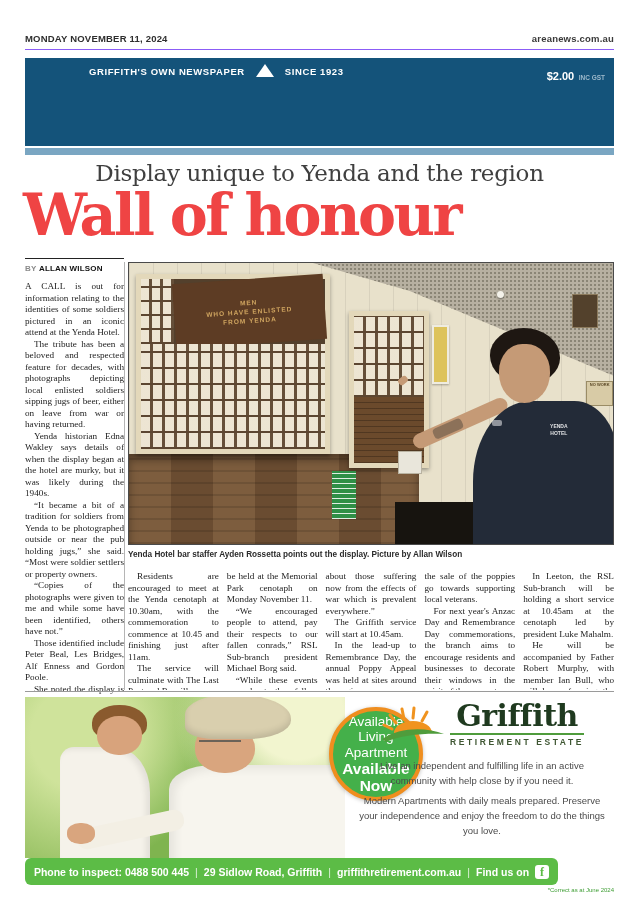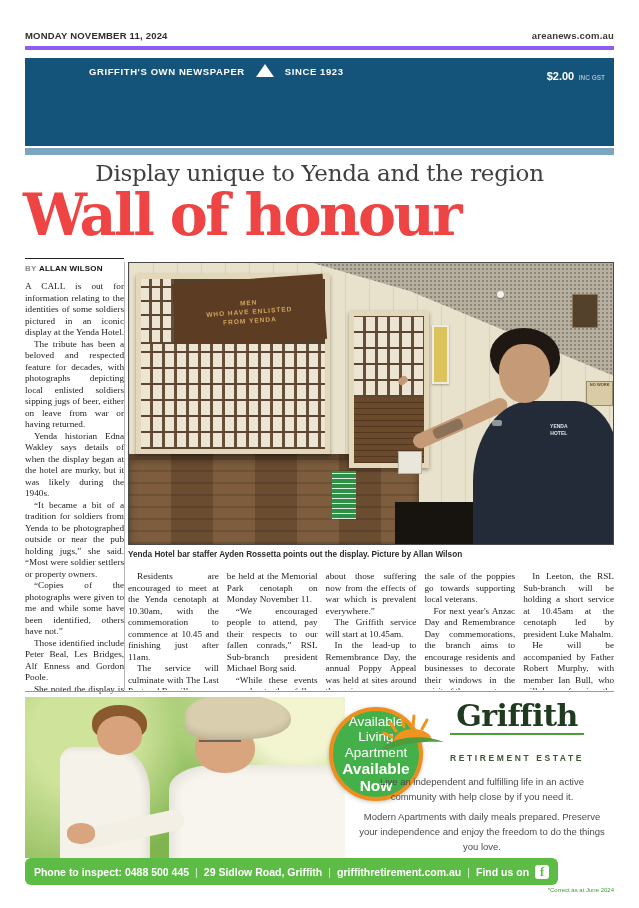--- a/index.html
+++ b/index.html
@@ -5,21 +5,21 @@
   * { box-sizing: border-box; margin: 0; padding: 0; }
   html,body { background:#ffffff; }
   .page {
     position: relative; width: 639px; height: 908px; background:#fff;
     font-family: "Liberation Serif", serif; overflow: hidden;
   }
   
   .topbar {
     position:absolute; left:25px; top:30px; width:589px; height:20px;
     display:flex; justify-content:space-between; align-items:flex-end;
-    border-bottom:4px solid #8b5cf6; padding-bottom:5px;
+    border-bottom:1px solid #8b5cf6; padding-bottom:5px;
     font-family:"Liberation Sans", sans-serif; font-size:9.5px; font-weight:bold; color:#2e2e2e;
     letter-spacing:.2px;
   }
   .topbar .site { font-weight:bold; color:#3a3a3a; }
   
   .masthead {
     position:absolute; left:25px; top:58px; width:589px; height:88px;
     background:#14537a; color:#fff;
   }
   .tagline {
@@ -156,21 +156,21 @@
     background:#44b04a; border:4px solid #ef8e1f; color:#fff; text-align:center;
     font-family:"Liberation Sans", sans-serif; display:flex; flex-direction:column; justify-content:center;
     box-shadow:0 1px 4px rgba(0,0,0,.25); }
   .badge-top p { font-size:13.5px; line-height:1.12; }
   .badge-bottom p { font-size:15.5px; line-height:1.1; font-weight:bold; }
   .ad-right { position:absolute; left:350px; top:701px; width:264px; text-align:center;
     font-family:"Liberation Sans", sans-serif; }
   .logo-row { display:flex; justify-content:center; align-items:center; gap:4px; }
   .logo-textwrap { display:inline-block; text-align:center; }
   .logo-name { font-family:"DejaVu Serif", serif; font-weight:bold; font-size:30px; line-height:1; color:#1f3a1f; letter-spacing:-.5px; }
-  .logo-sub { display:inline-block; margin-top:2px; padding-top:18px; border-top:2px solid #4f9c3c;
+  .logo-sub { display:inline-block; margin-top:2px; padding-top:2px; border-top:2px solid #4f9c3c;
     font-size:8.5px; font-weight:bold; letter-spacing:2.6px; color:#3e5632; }
   .ad-copy { margin-top:10px; font-size:9.5px; line-height:1.55; color:#4a4a4a; }
   .ad-copy p { margin:0 6px 6px; }
   .ad-bar { position:absolute; left:25px; top:858px; width:533px; height:27px; background:#5cbc46;
     display:flex; justify-content:center; align-items:center; gap:6px;
     font-family:"Liberation Sans", sans-serif; font-size:10.5px; font-weight:bold; color:#fff;border-radius:6px; }
   .ad-bar .sep { color:rgba(255,255,255,.8); font-weight:normal; }
   .fb { width:14px; height:14px; background:#fff; border-radius:3px; color:#5cbc46;
     font-family:"Liberation Serif", serif; font-weight:bold; font-size:12px; line-height:14px;
     text-align:center; display:inline-block; }
@@ -202,21 +202,21 @@
 
   <div class="kicker">Display unique to Yenda and the region</div>
   <h2 class="headline">Wall of honour</h2>
 
   <aside class="col1">
     <div class="byline">
       <span class="by">BY</span>
       <b>ALLAN WILSON</b>
     </div>
     <div class="coltext">
-        <p>A CALL is out for information relating to the identities of some soldiers pictured in an iconic display at the Yenda Hotel.</p>
+        <p>A CALL is out for information relating to the identities of some soldiers pictured in an iconic attend at the Yenda Hotel.</p>
         <p>The tribute has been a beloved and respected feature for decades, with photographs depicting local enlisted soldiers sipping jugs of beer, either on leave from war or having returned.</p>
         <p>Yenda historian Edna Wakley says details of when the display began at the hotel are murky, but it was likely during the 1940s.</p>
         <p>“It became a bit of a tradition for soldiers from Yenda to be photographed outside or near the pub holding jugs,” she said. “Most were soldier settlers or property owners.</p>
         <p>“Copies of the photographs were given to me and while some have been identified, others have not.”</p>
         <p>Those identified include Peter Beal, Les Bridges, Alf Enness and Gordon Poole.</p>
         <p>She noted the display is unique to Yenda and the area's history.</p>
         <p>Yenda RSL president Neville Twigg hopes to see a cross section of the community turn out for today's Remembrance Day in the town.</p>
         <p>“We are inviting the public to attend and lay wreaths this year,” he said.</p>
       </div>
   </aside>

